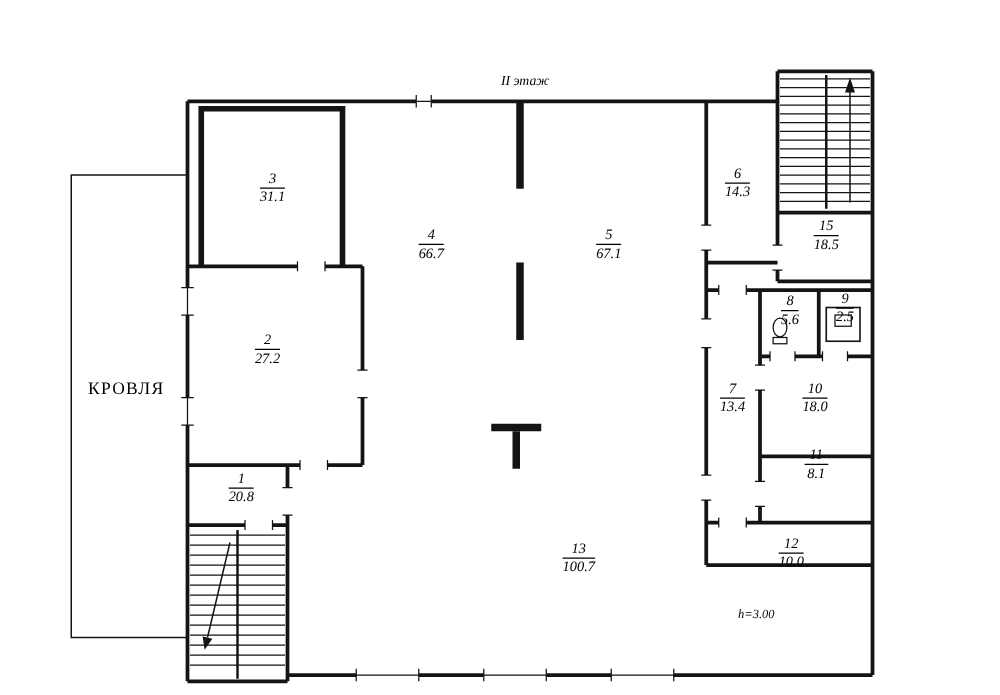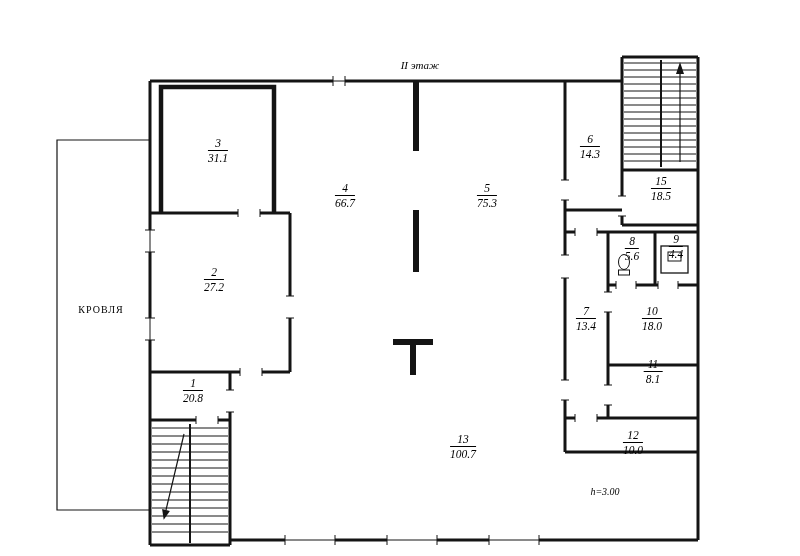--- a/index.html
+++ b/index.html
@@ -9,21 +9,21 @@
   }
   .stage svg{position:absolute;left:0;top:0;}
   .room-label{
     position:absolute;transform:translateX(-50%);
     display:flex;flex-direction:column;align-items:center;
     font-style:italic;font-size:11.5px;line-height:1.15;white-space:nowrap;
   }
   .room-label .num{align-self:stretch;text-align:center;border-bottom:1px solid #000;padding:0 4px;}
   .room-label .area{padding-top:1px;}
   .plan-title{position:absolute;transform:translateX(-50%);font-style:italic;font-size:11px;white-space:nowrap;}
-  .roof-label{position:absolute;transform:translateX(-50%);font-size:10px;letter-spacing:1px;white-space:nowrap;}
+  .roof-label{position:absolute;transform:translateX(-50%);font-size:14px;letter-spacing:1px;white-space:nowrap;}
   .height-note{position:absolute;transform:translateX(-50%);font-style:italic;font-size:10px;white-space:nowrap;}
 </style>
 </head>
 <body>
 
 <div class="stage">
 
   <svg width="800" height="556" viewBox="0 0 800 556">
 
     <g stroke="#141414" stroke-width="1.2" fill="none">
@@ -130,37 +130,37 @@
   <div class="room-label" style="left:218px;top:137px;">
     <span class="num">3</span>
     <span class="area">31.1</span>
   </div>
   <div class="room-label" style="left:345px;top:182px;">
     <span class="num">4</span>
     <span class="area">66.7</span>
   </div>
   <div class="room-label" style="left:487px;top:182px;">
     <span class="num">5</span>
-    <span class="area">75.3</span>
+    <span class="area">67.1</span>
   </div>
   <div class="room-label" style="left:590px;top:133px;">
     <span class="num">6</span>
     <span class="area">14.3</span>
   </div>
   <div class="room-label" style="left:586px;top:305px;">
     <span class="num">7</span>
     <span class="area">13.4</span>
   </div>
   <div class="room-label" style="left:632px;top:235px;">
     <span class="num">8</span>
     <span class="area">5.6</span>
   </div>
   <div class="room-label" style="left:676px;top:233px;">
     <span class="num">9</span>
-    <span class="area">4.4</span>
+    <span class="area">2.5</span>
   </div>
   <div class="room-label" style="left:652px;top:305px;">
     <span class="num">10</span>
     <span class="area">18.0</span>
   </div>
   <div class="room-label" style="left:653px;top:358px;">
     <span class="num">11</span>
     <span class="area">8.1</span>
   </div>
   <div class="room-label" style="left:633px;top:429px;">

